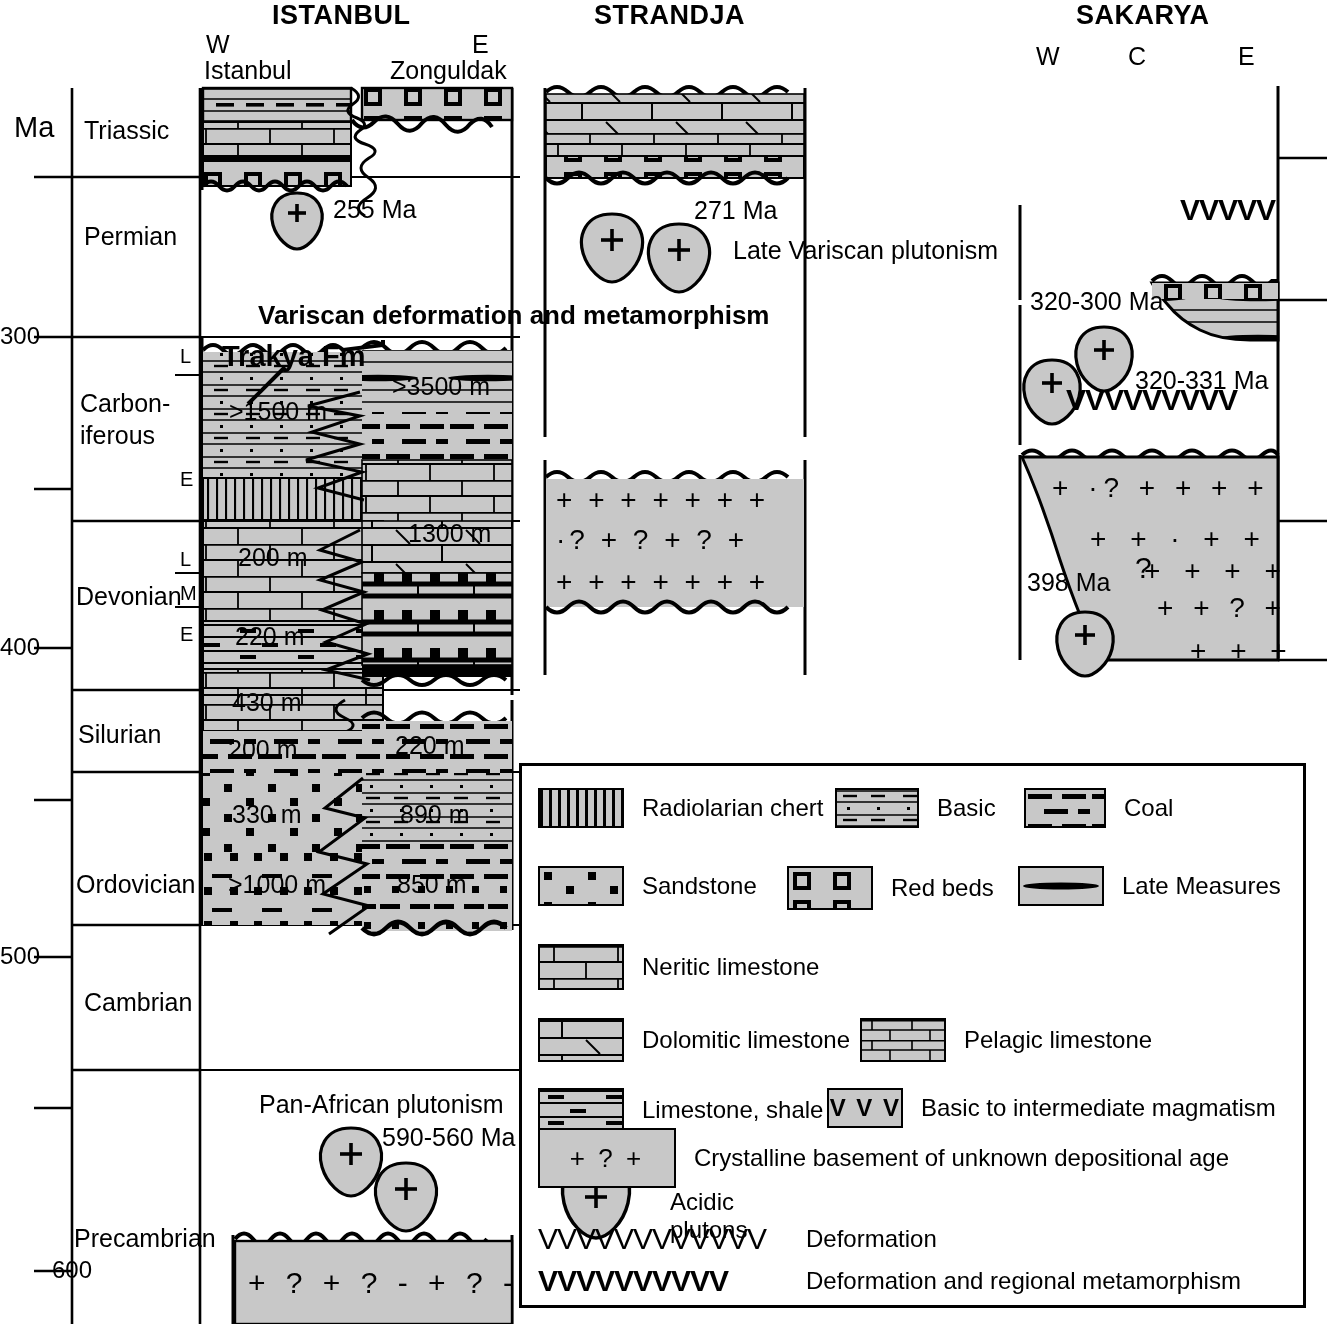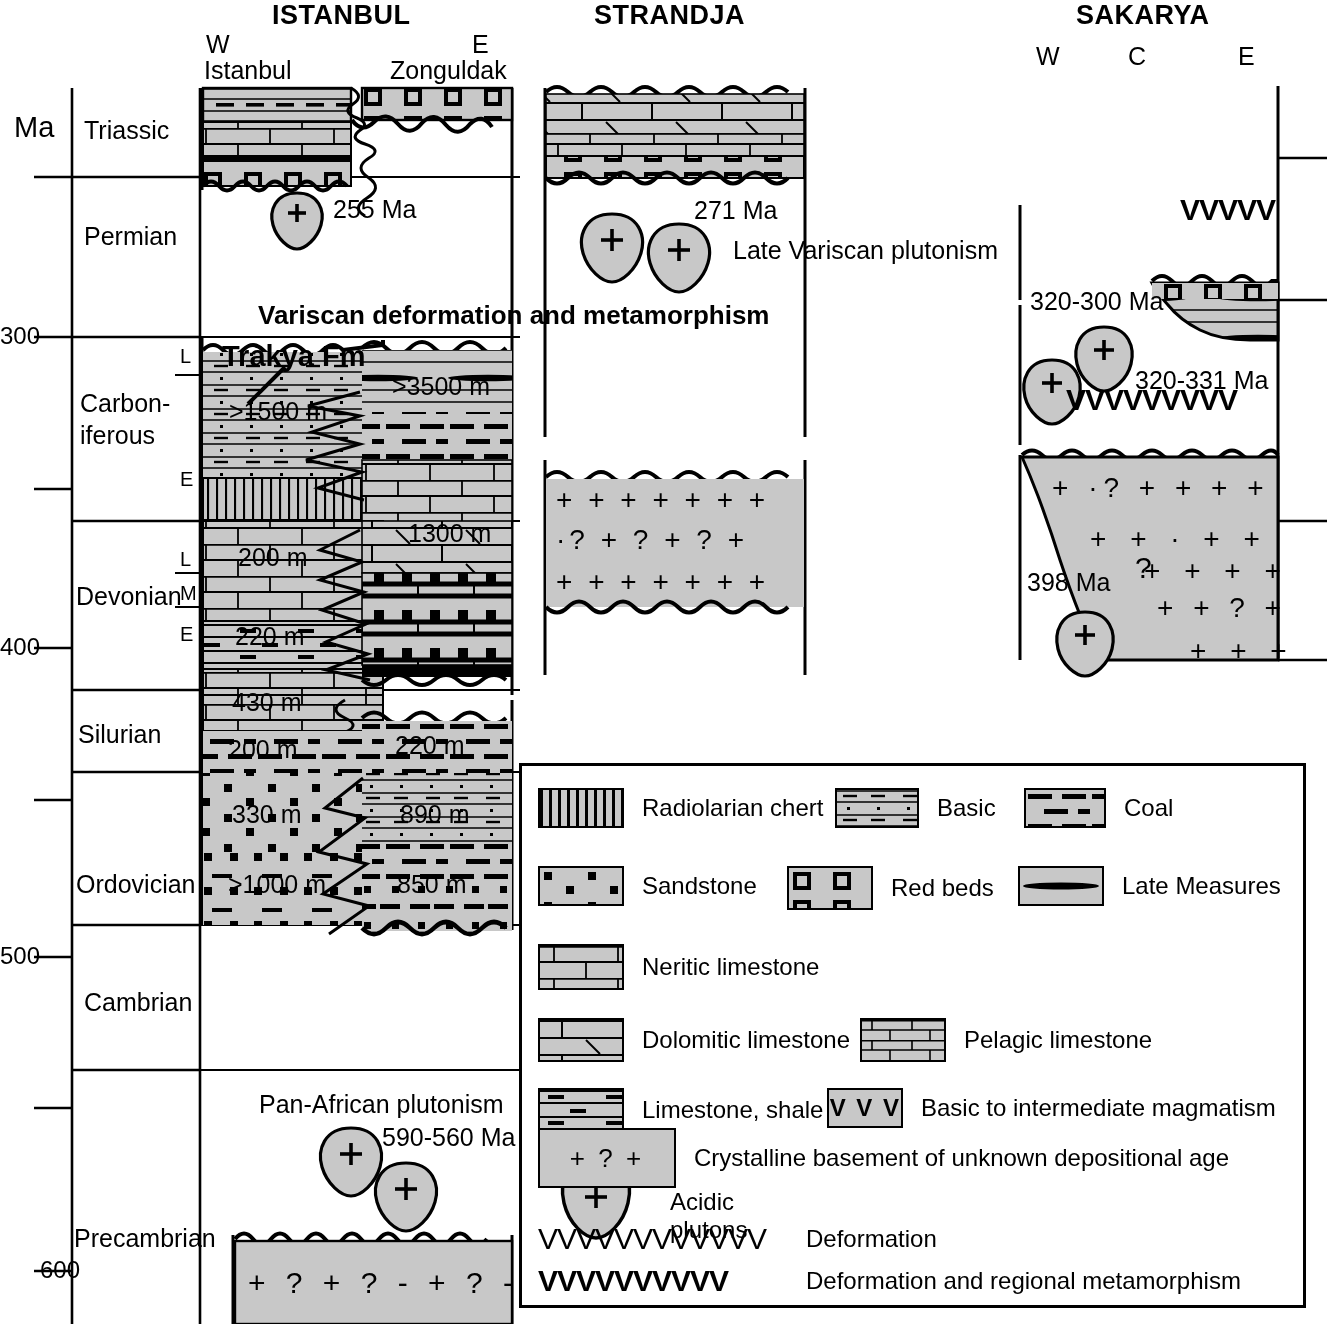--- a/index.html
+++ b/index.html
@@ -350,21 +350,21 @@
 <div class="abs dir" style="left:1238px;top:42px;">E</div>
 
 <div class="abs loc" style="left:204px;top:56px;">Istanbul</div>
 <div class="abs loc" style="left:390px;top:56px;">Zonguldak</div>
 
 <div class="abs" style="left:14px;top:111px;font-size:29px;">Ma</div>
 
 <div class="abs num" style="left:0px;top:322px;">300</div>
 <div class="abs num" style="left:0px;top:633px;">400</div>
 <div class="abs num" style="left:0px;top:942px;">500</div>
-<div class="abs num" style="left:0px;top:1256px;padding-left:40px;">600</div>
+<div class="abs num" style="left:12px;top:1256px;padding-left:40px;">600</div>
 
 <div class="abs per" style="left:84px;top:116px;">Triassic</div>
 <div class="abs per" style="left:84px;top:222px;">Permian</div>
 <div class="abs per" style="left:80px;top:389px;">Carbon-</div>
 <div class="abs per" style="left:80px;top:421px;">iferous</div>
 <div class="abs per" style="left:76px;top:582px;">Devonian</div>
 <div class="abs per" style="left:78px;top:720px;">Silurian</div>
 <div class="abs per" style="left:76px;top:870px;">Ordovician</div>
 <div class="abs per" style="left:84px;top:988px;">Cambrian</div>
 <div class="abs per" style="left:74px;top:1224px;">Precambrian</div>

